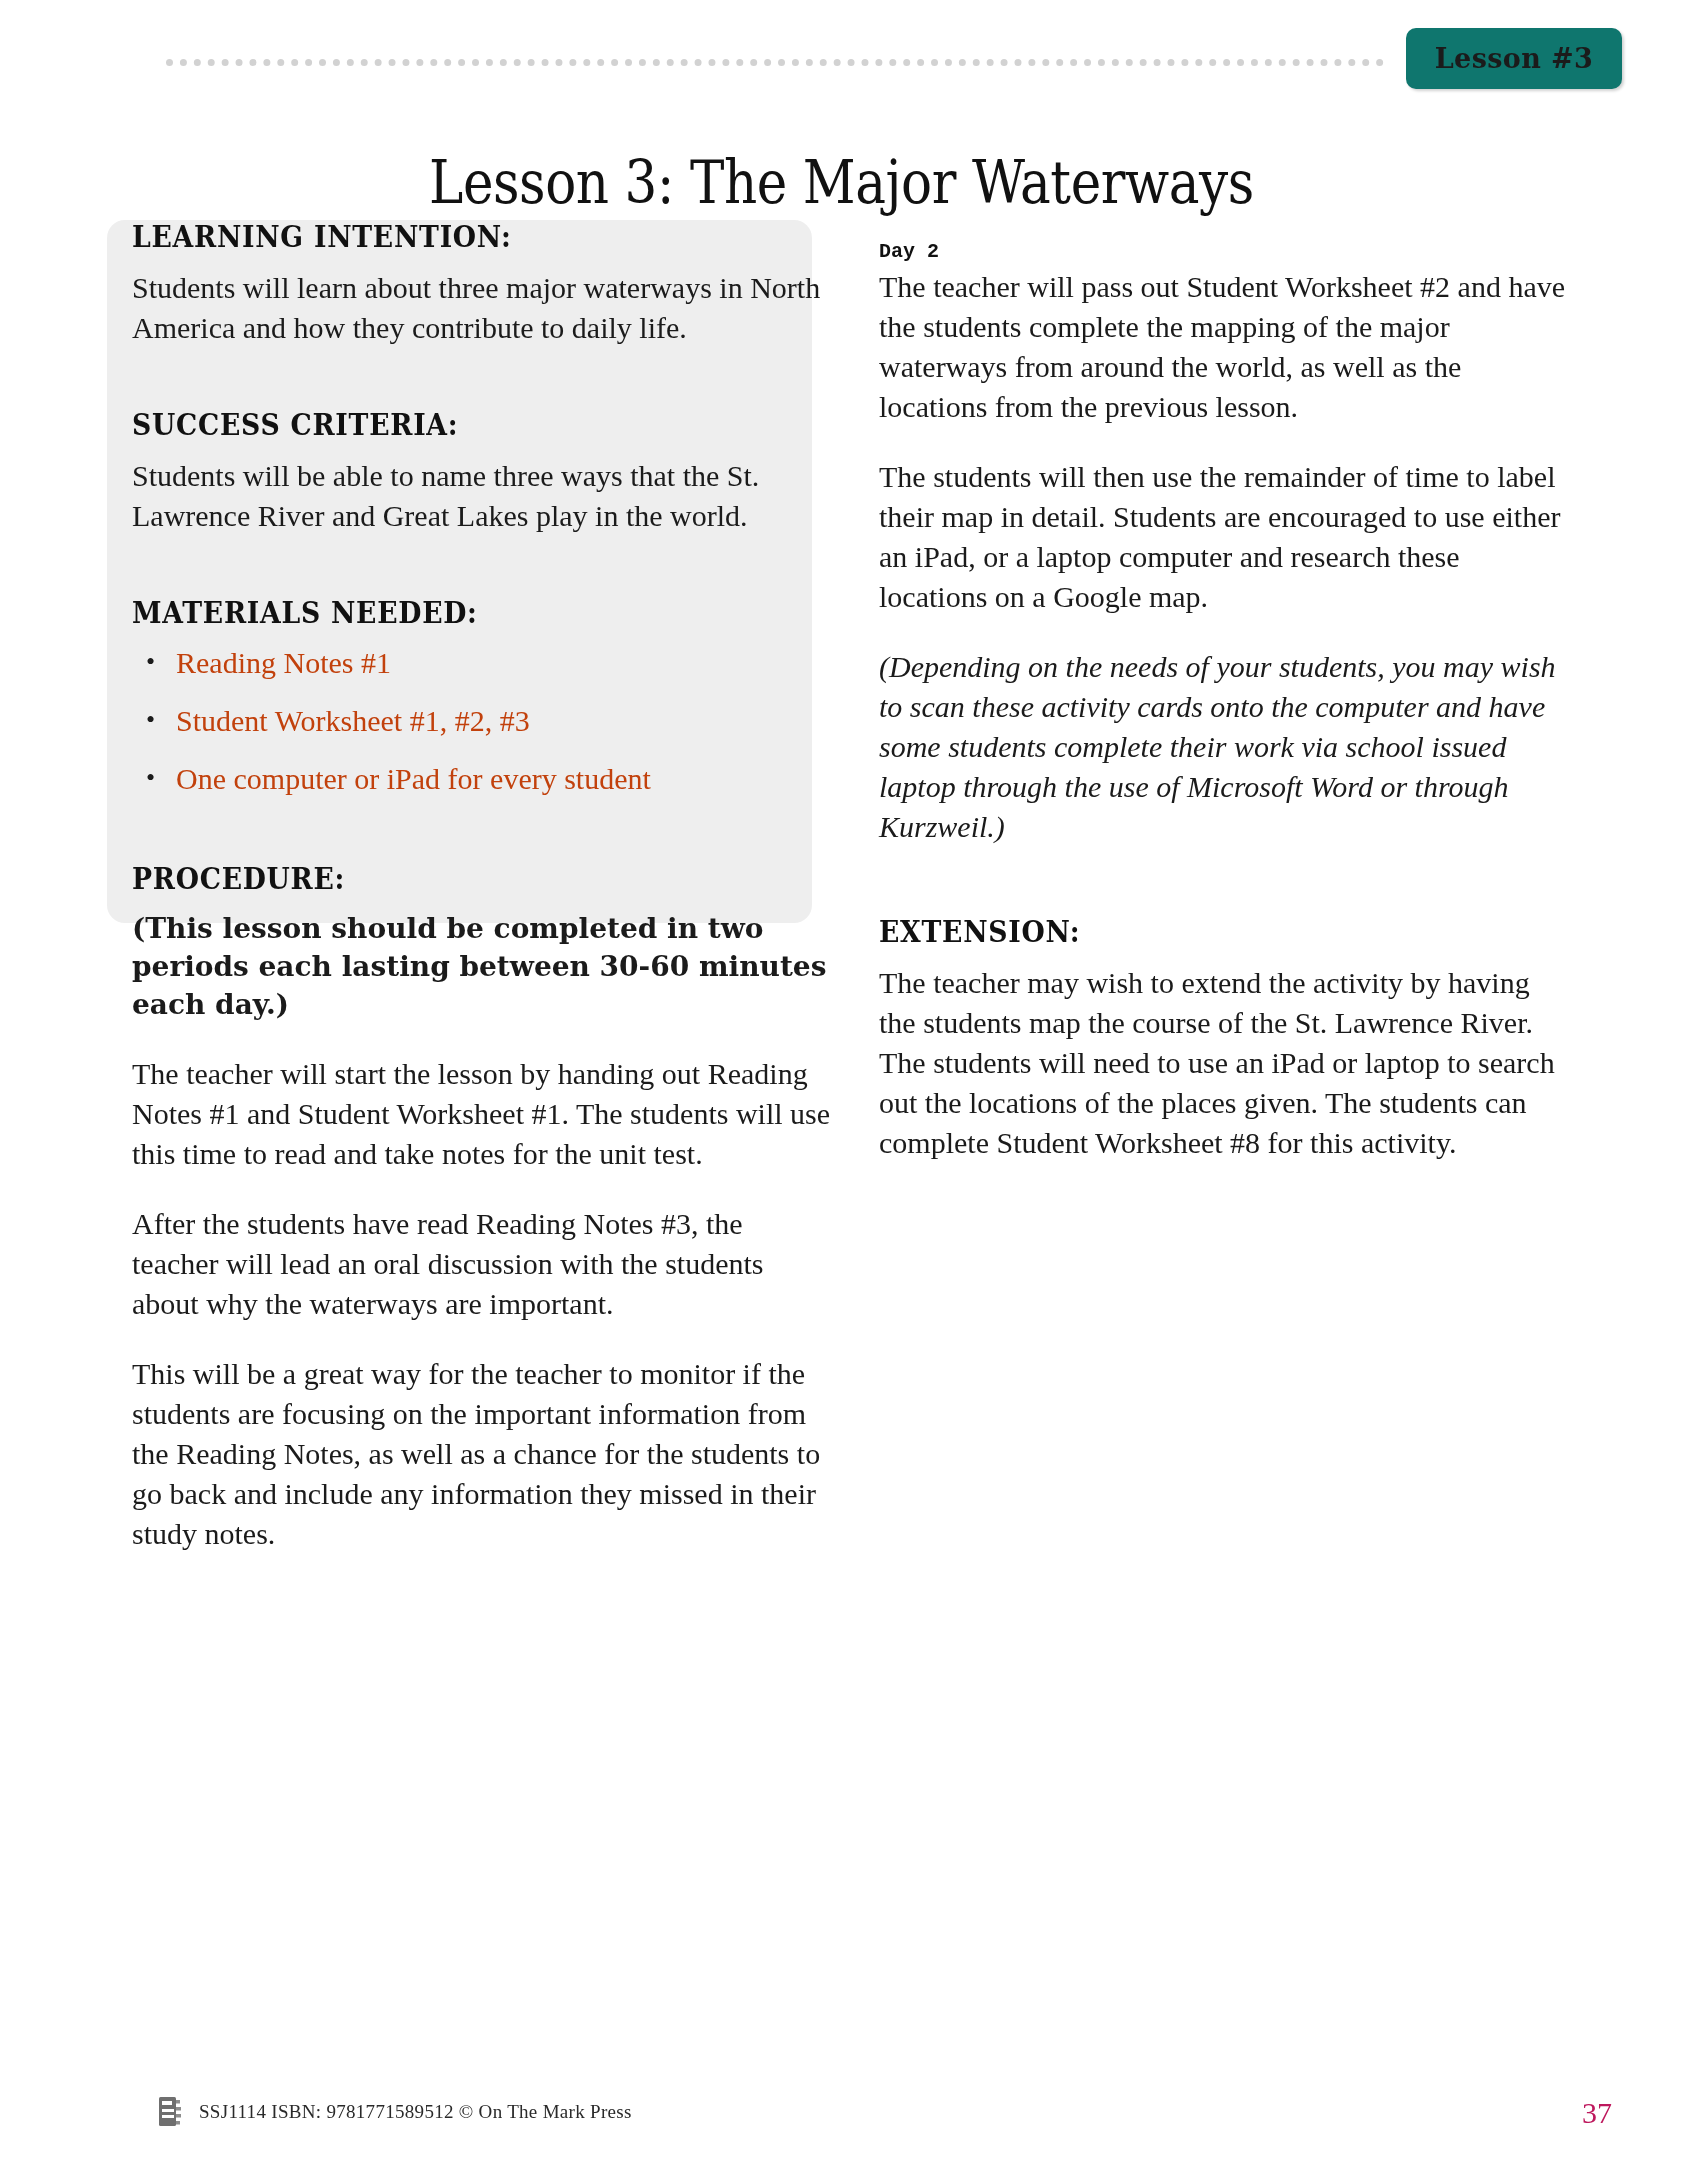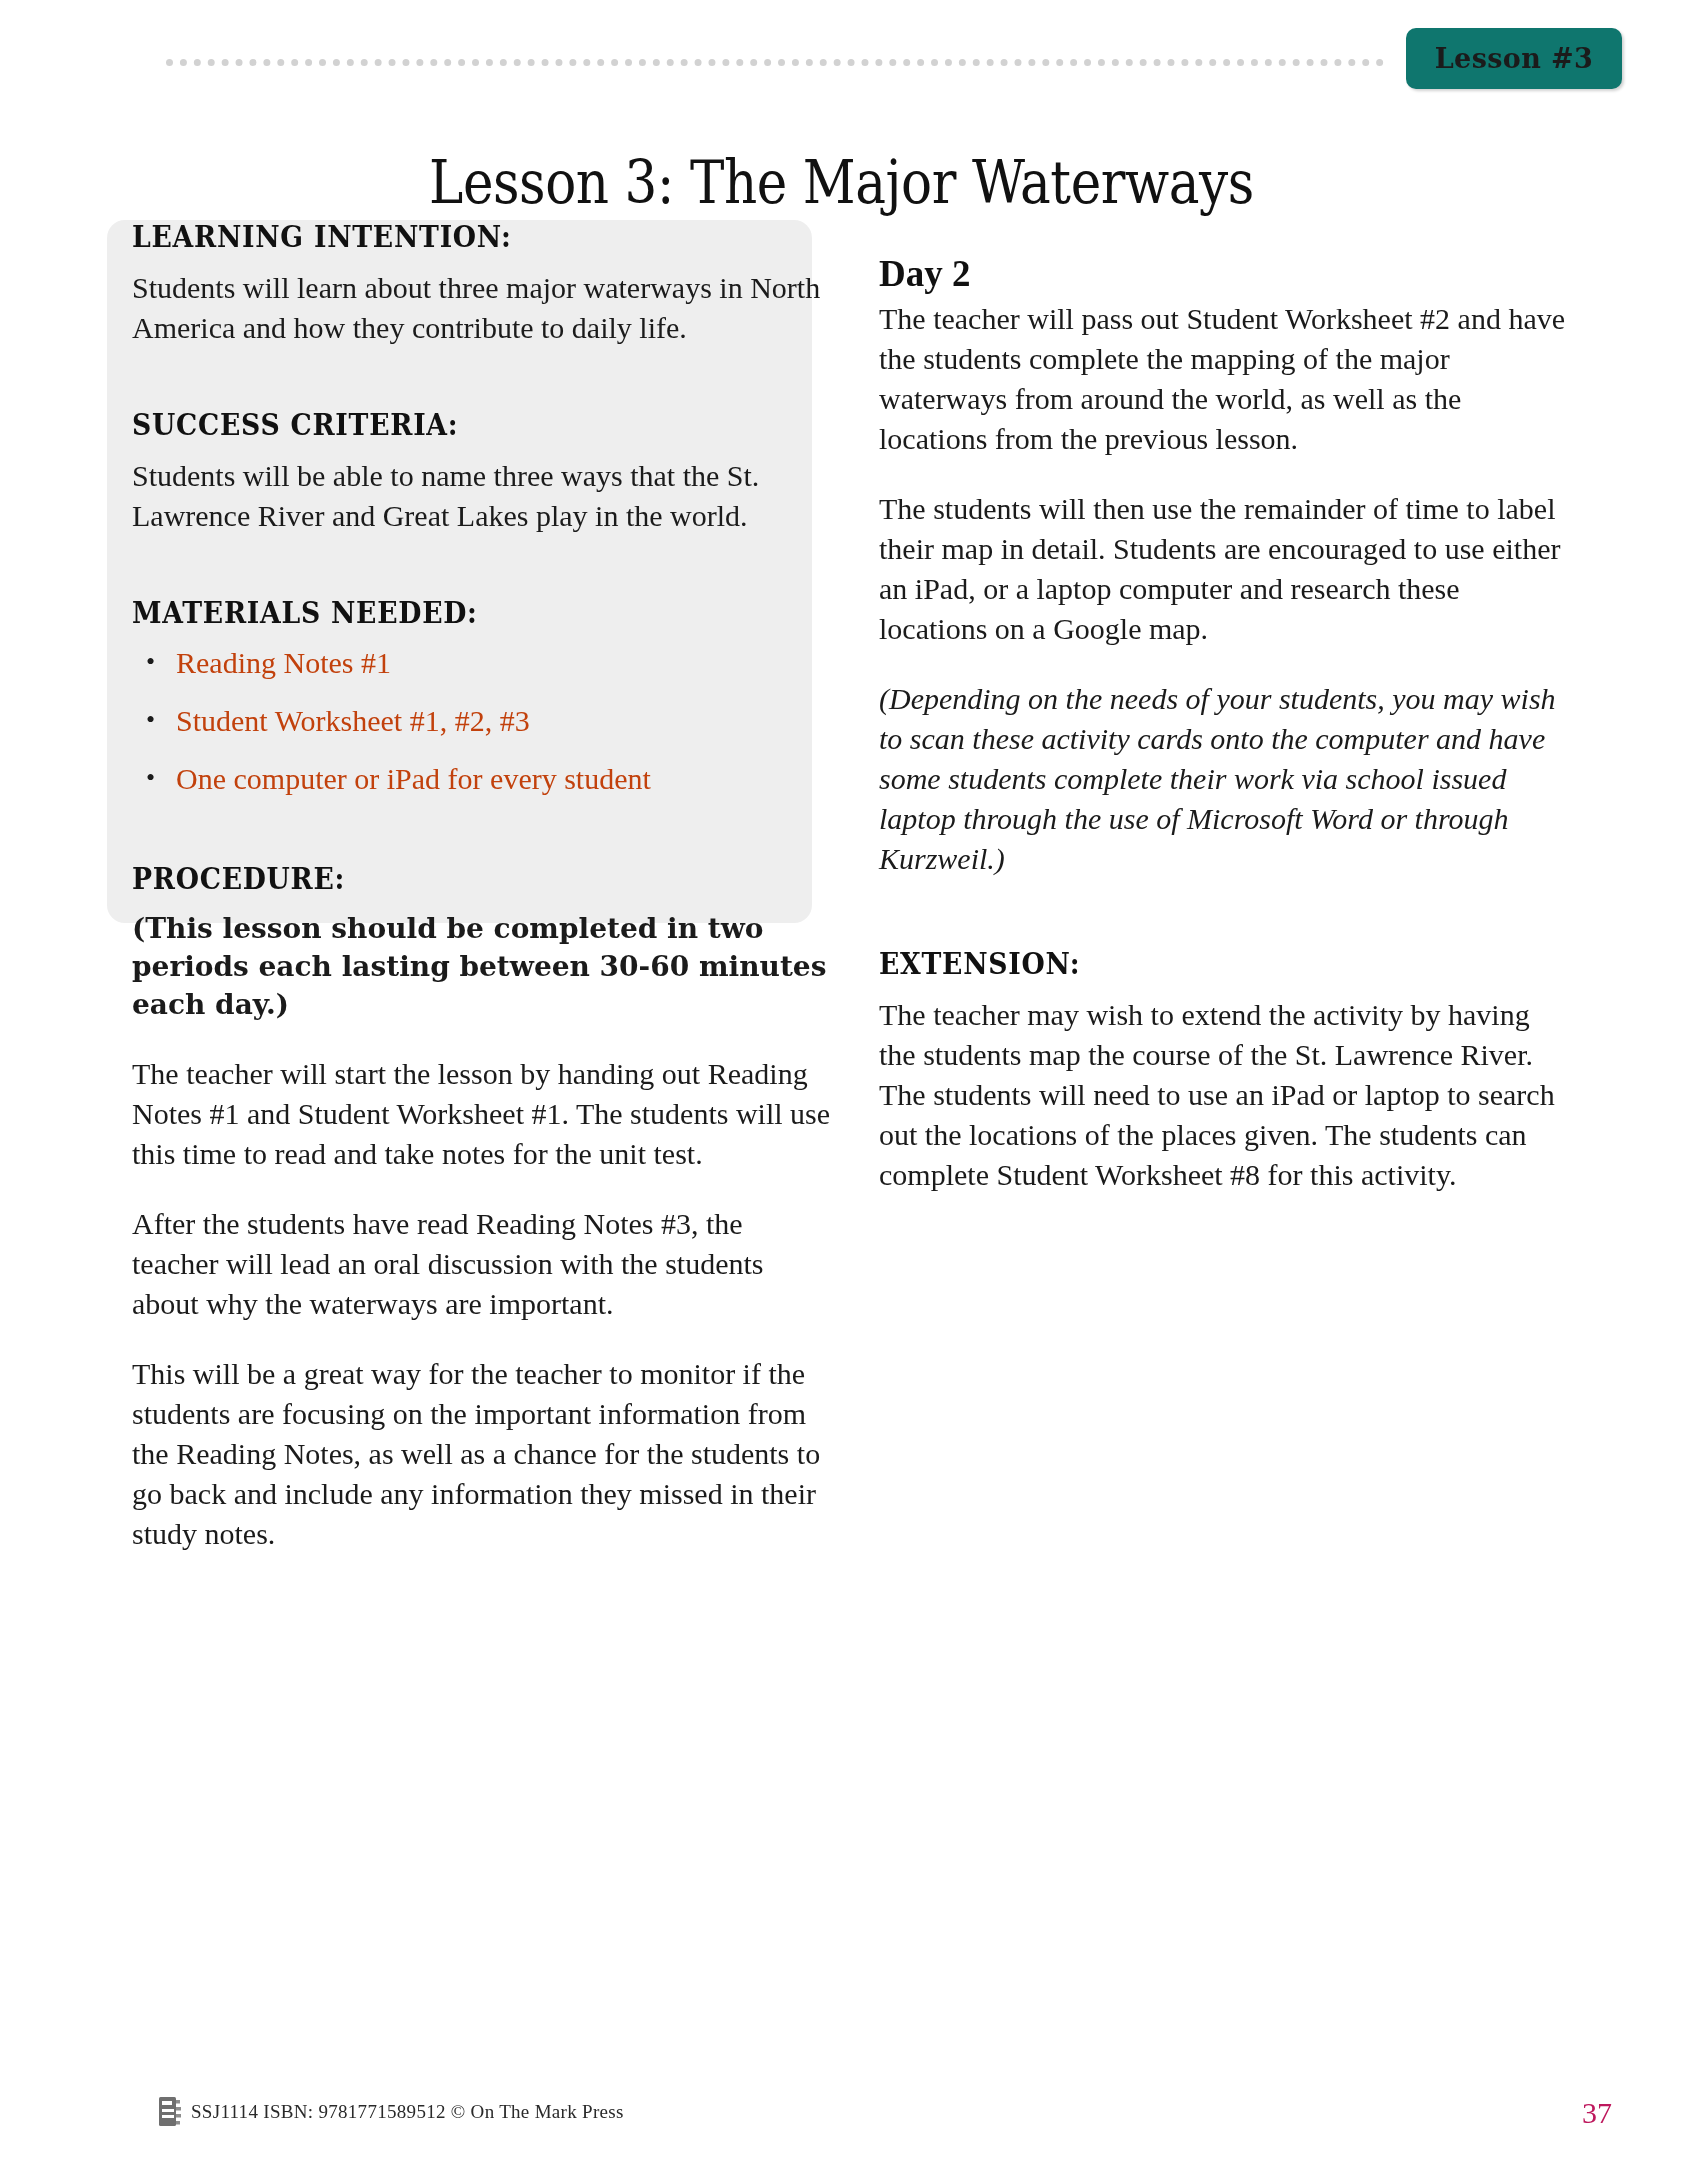--- a/index.html
+++ b/index.html
@@ -120,24 +120,24 @@
   }
   .body-p.tight { margin-bottom: 0; }
   .body-p.italic { font-style: italic; }
   .body-p.bold {
     font-weight: bold;
     font-family: "DejaVu Serif", "Liberation Serif", serif;
     font-size: 28px;
     line-height: 38px;
   }
   .day-head {
-    font-family: Liberation Serif, serif;
-    font-weight: bold;
-    font-size: 37px;
-    margin: 16px 0 4px 0;
+    font-family: Liberation Mono, monospace;
+    font-weight: bold;
+    font-size: 20px;
+    margin: 4px 0 4px 0;
     color: #111111;
   }
   .spacer-sm { height: 30px; }
   .spacer-md { height: 38px; }
   .spacer-lg { height: 44px; }
 
   ul.materials {
     list-style: none;
     margin: 8px 0 0 0;
     padding: 0;
@@ -159,21 +159,21 @@
     color: #1b1b1b;
   }
 
   
   .footer {
     position: absolute;
     left: 158px;
     bottom: 51px;
     display: flex;
     align-items: center;
-    gap: 6px;
+    gap: 14px;
   }
   .footer-icon {
     width: 27px;
     height: 31px;
     position: relative;
     flex: 0 0 auto;
   }
   .footer-text {
     font-size: 19px;
     letter-spacing: 0.3px;

